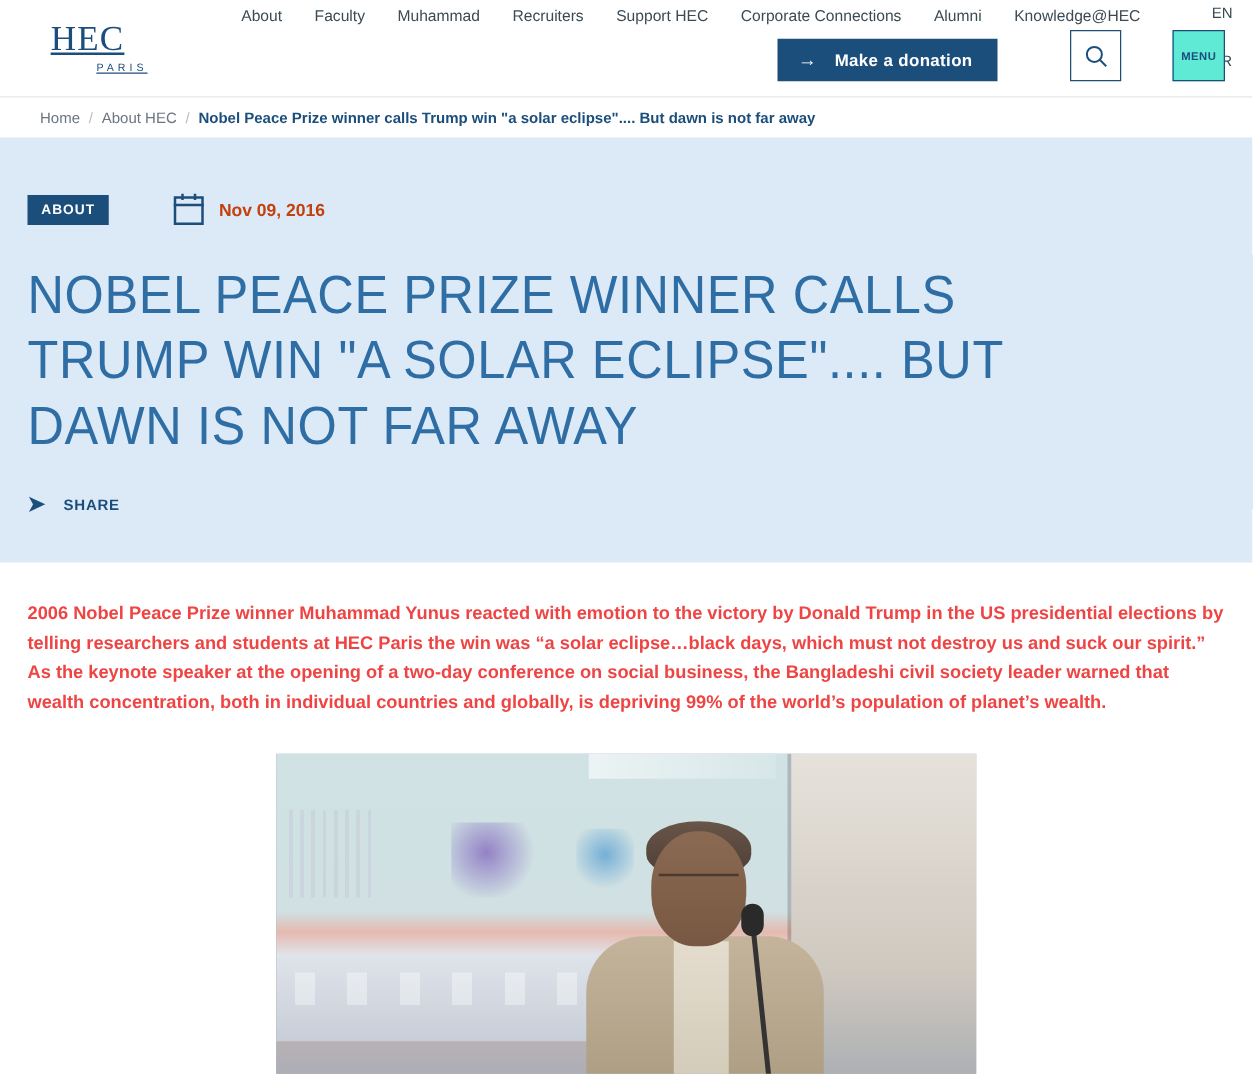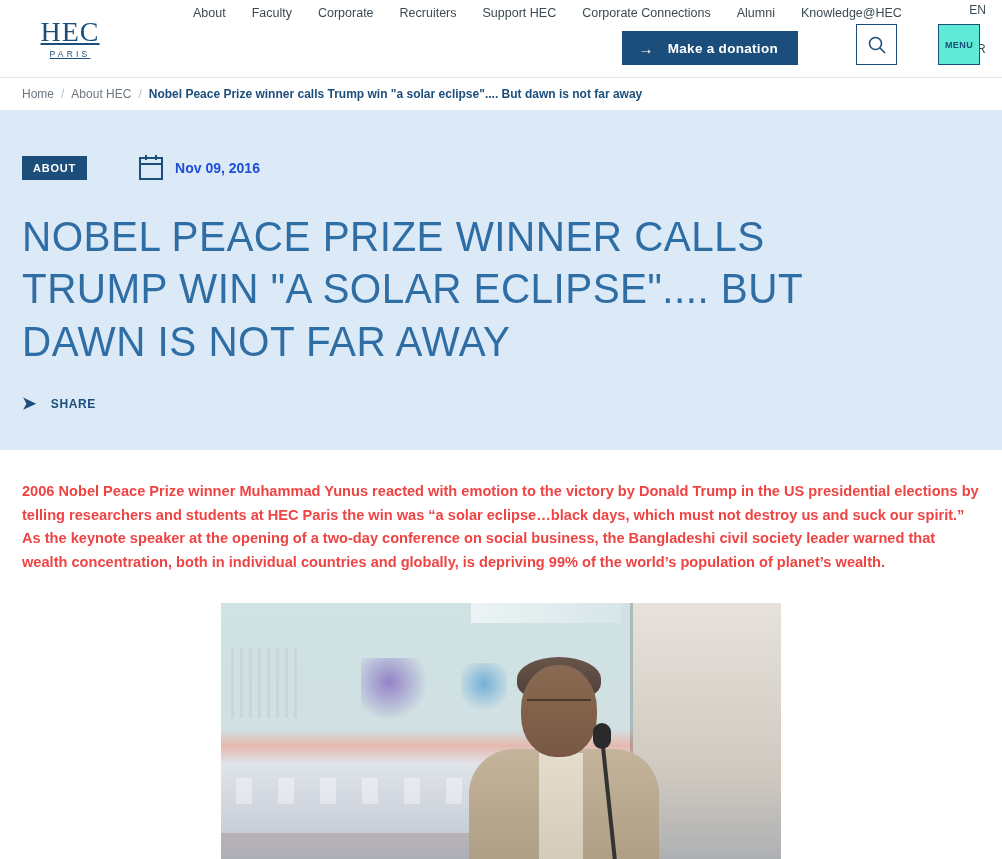--- a/index.html
+++ b/index.html
@@ -37,20 +37,21 @@
     color: #1c4e7c;
     display: block;
   }
   .logo-sub {
     display: block;
     font-size: 8.5px;
     letter-spacing: 3.2px;
     color: #1c4e7c;
     margin-top: 4px;
     font-family: "Liberation Sans", sans-serif;
+    text-align: right;
   }
   .topnav {
     position: absolute;
     left: 180px;
     top: 2px;
     display: flex;
     align-items: center;
     gap: 0px;
   }
   .topnav a {
@@ -123,21 +124,21 @@
     font-weight: bold;
     letter-spacing: .4px;
     cursor: pointer;
   }
 
   
   .breadcrumb {
     height: 32px;
     display: flex;
     align-items: center;
-    padding-left: 22px;
+    padding-left: 32px;
     font-size: 12px;
     color: #6b7680;
     background: #ffffff;
     gap: 7px;
   }
   .breadcrumb a { color: #6b7680; text-decoration: none; }
   .breadcrumb .sep { color: #b6bdc3; }
   .breadcrumb .current { color: #1c4e7c; font-weight: bold; }
 
   
@@ -158,21 +159,21 @@
     font-size: 11px;
     font-weight: bold;
     letter-spacing: .8px;
     padding: 6px 11px;
     display: inline-block;
   }
   .date-wrap {
     display: flex;
     align-items: center;
     gap: 12px;
-    color: #1d4ed8;
+    color: #c2410c;
     font-size: 14px;
     font-weight: bold;
   }
   .cal {
     width: 24px;
     height: 23px;
     border: 2px solid #1c4e7c;
     position: relative;
   }
   .cal:before {
@@ -349,21 +350,21 @@
 <div class="header">
 
   <a class="logo" href="#">
     <span class="logo-main">HEC</span>
     <span class="logo-sub">PARIS</span>
   </a>
 
   <nav class="topnav">
     <a href="#">About</a>
     <a href="#">Faculty</a>
-    <a href="#">Corporate</a>
+    <a href="#">Muhammad</a>
     <a href="#">Recruiters</a>
     <a href="#">Support HEC</a>
     <a href="#">Corporate Connections</a>
     <a href="#">Alumni</a>
     <a href="#">Knowledge@HEC</a>
   </nav>
 
   <div class="lang">
     <span class="l">EN</span>
     <span class="sep">•</span>

